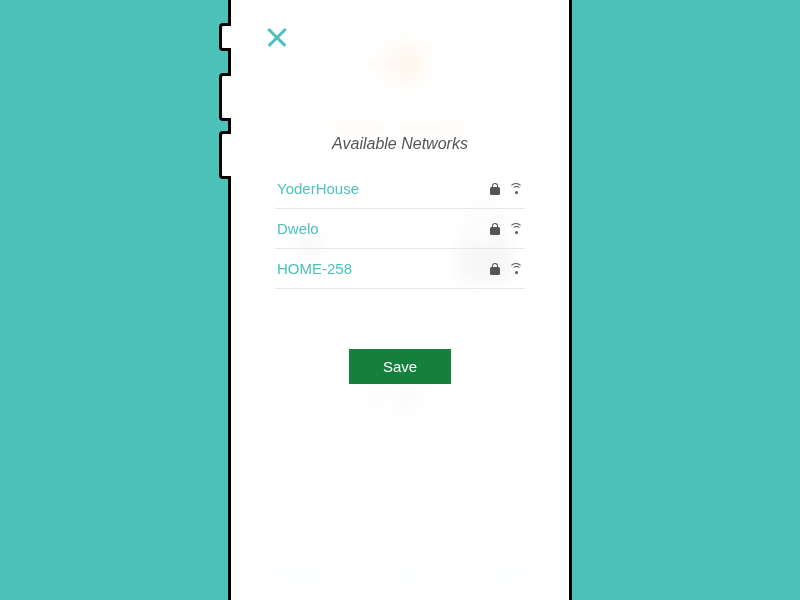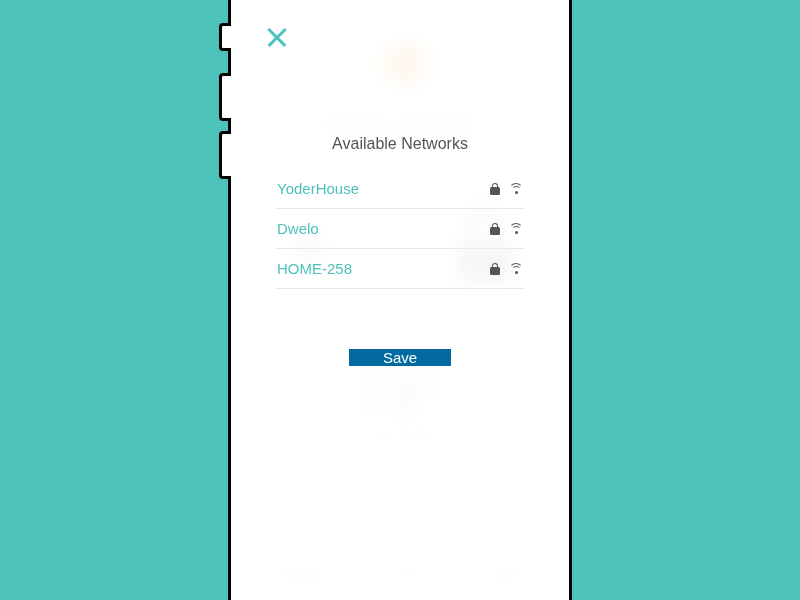--- a/index.html
+++ b/index.html
@@ -93,20 +93,21 @@
     }
     .close-icon::before { transform: rotate(45deg); }
     .close-icon::after { transform: rotate(-45deg); }
     .modal {
       position: absolute; top: 130px; left: 32px; right: 32px;
     }
     .modal-title {
       text-align: center; color: #555;
       font-size: 16px; font-weight: 400;
       margin-bottom: 16px;
+      font-style: italic;
     }
     .net-row {
       display: flex; align-items: center;
       justify-content: space-between;
       padding: 11px 2px;
       border-bottom: 1px solid #e8e8e8;
       cursor: pointer;
     }
     .net-name { color: #4dc2bb; font-size: 15px; font-weight: 400; }
     .net-icons { display: flex; gap: 9px; align-items: center; }
@@ -134,22 +135,22 @@
     }
     .wifi-icon .a1 { width: 14px; height: 14px; top: 0; left: 0; }
     .wifi-icon .a2 { width: 9px; height: 9px; top: 3px; left: 2.5px; }
     .wifi-icon .dot {
       position: absolute; width: 3px; height: 3px;
       background: #555; border-radius: 50%;
       top: 8px; left: 5.5px;
     }
     .save-btn {
       display: block; margin: 60px auto 0;
-      background: #0369a1; color: #fff;
-      border: none; padding: 0 34px;
+      background: #15803d; color: #fff;
+      border: none; padding: 9px 34px;
       font-size: 15px; cursor: pointer;
       font-family: inherit;
     }
   </style>
 </head>
 <body>
 
 <div class="phone-frame">
   <div class="phone-btn b1"></div>
   <div class="phone-btn b2"></div>

